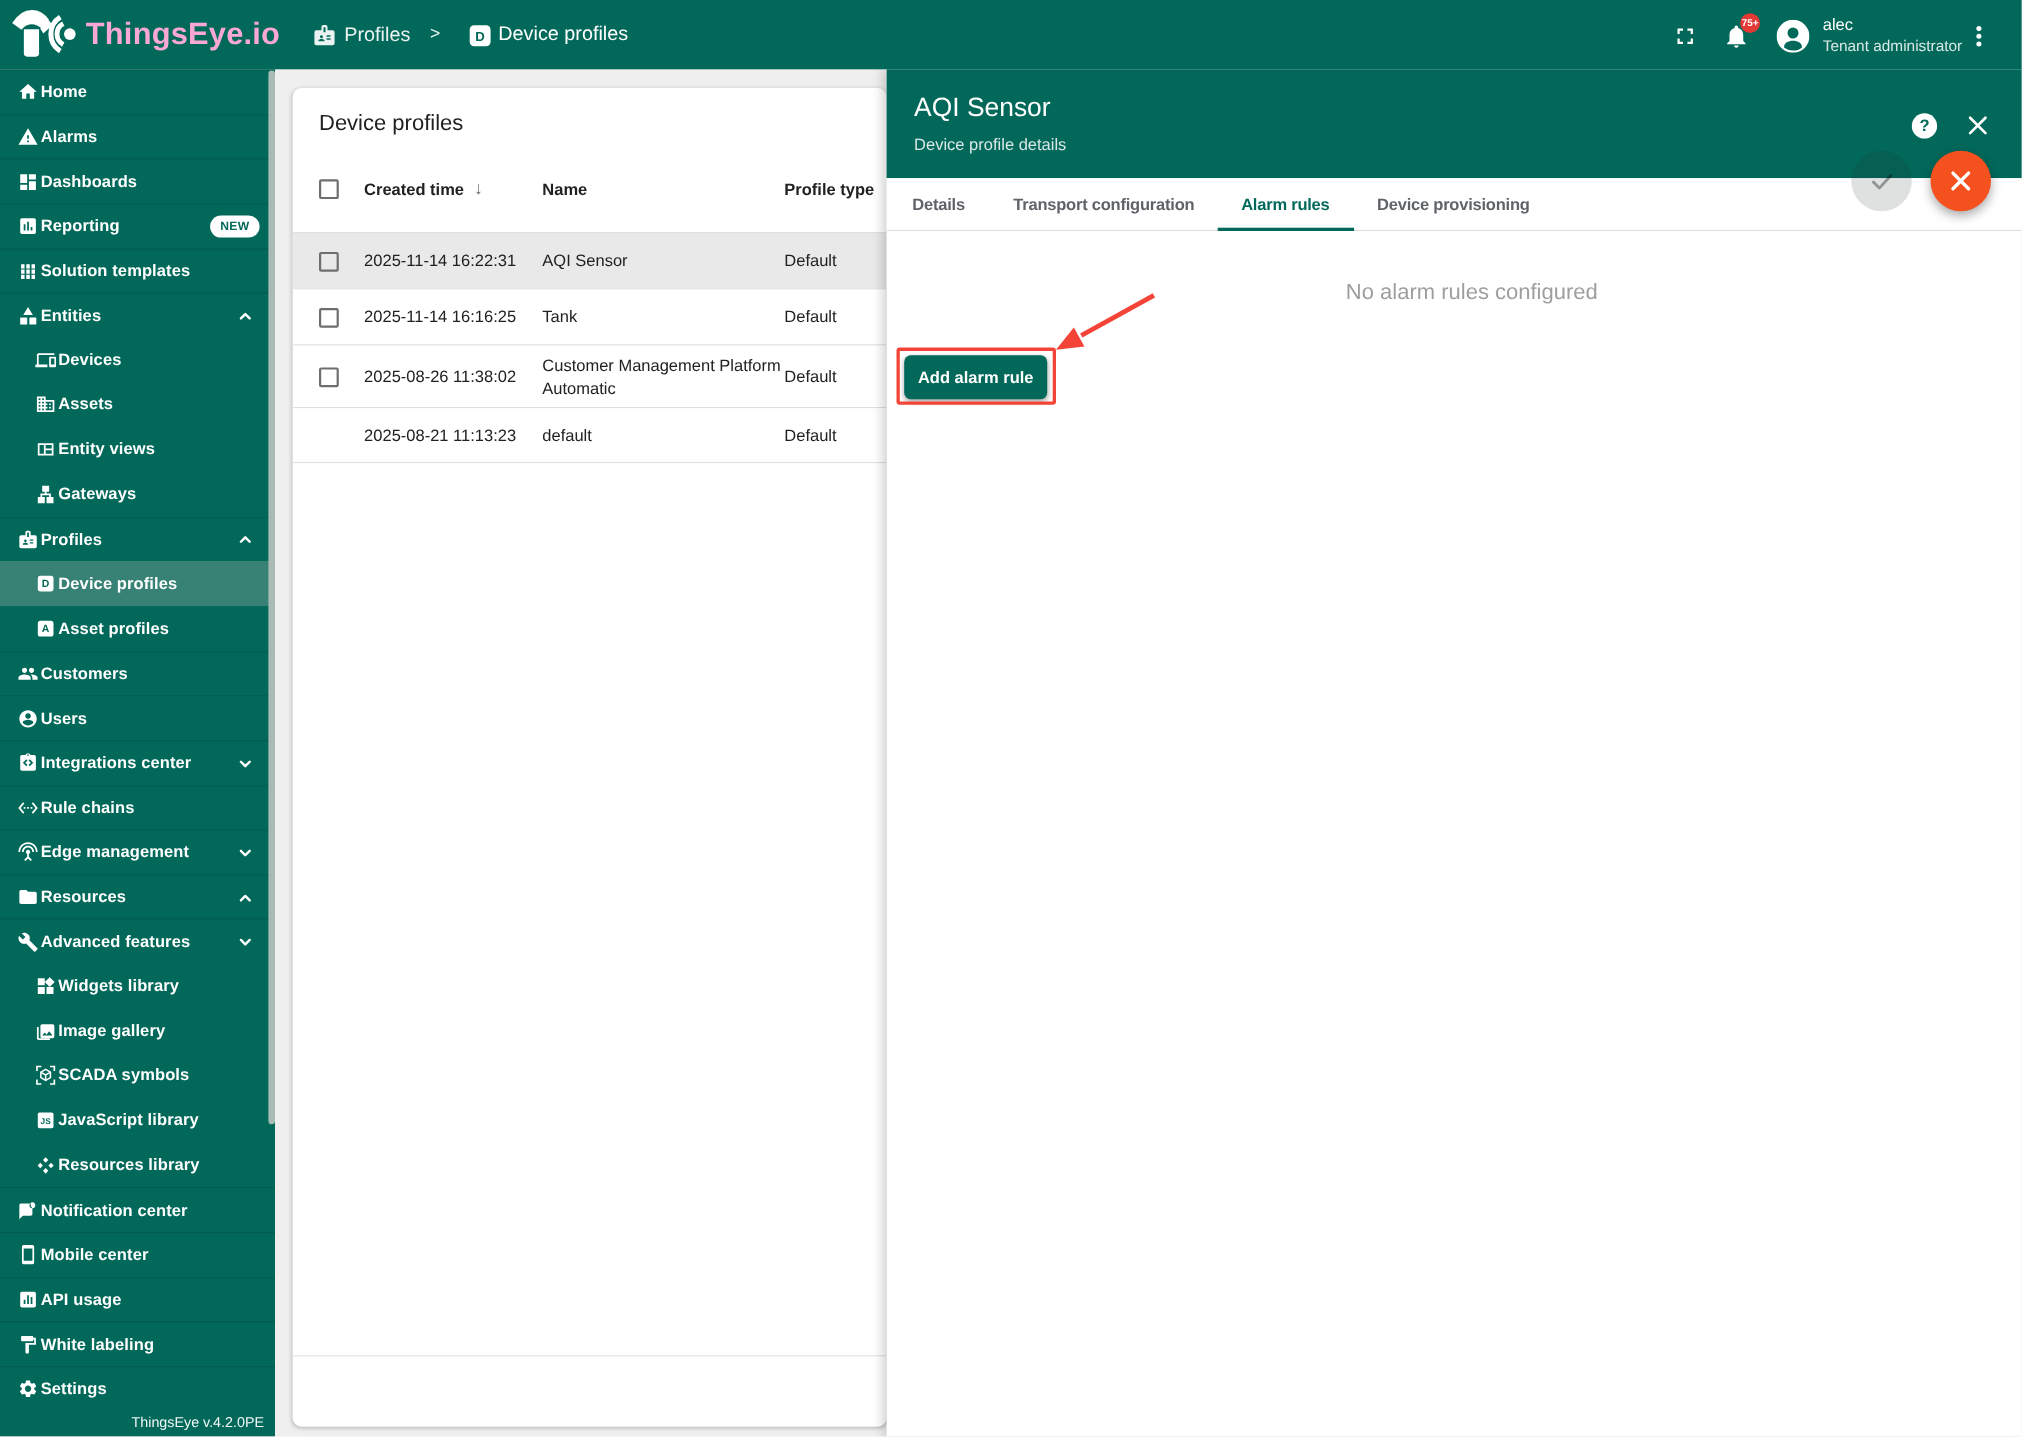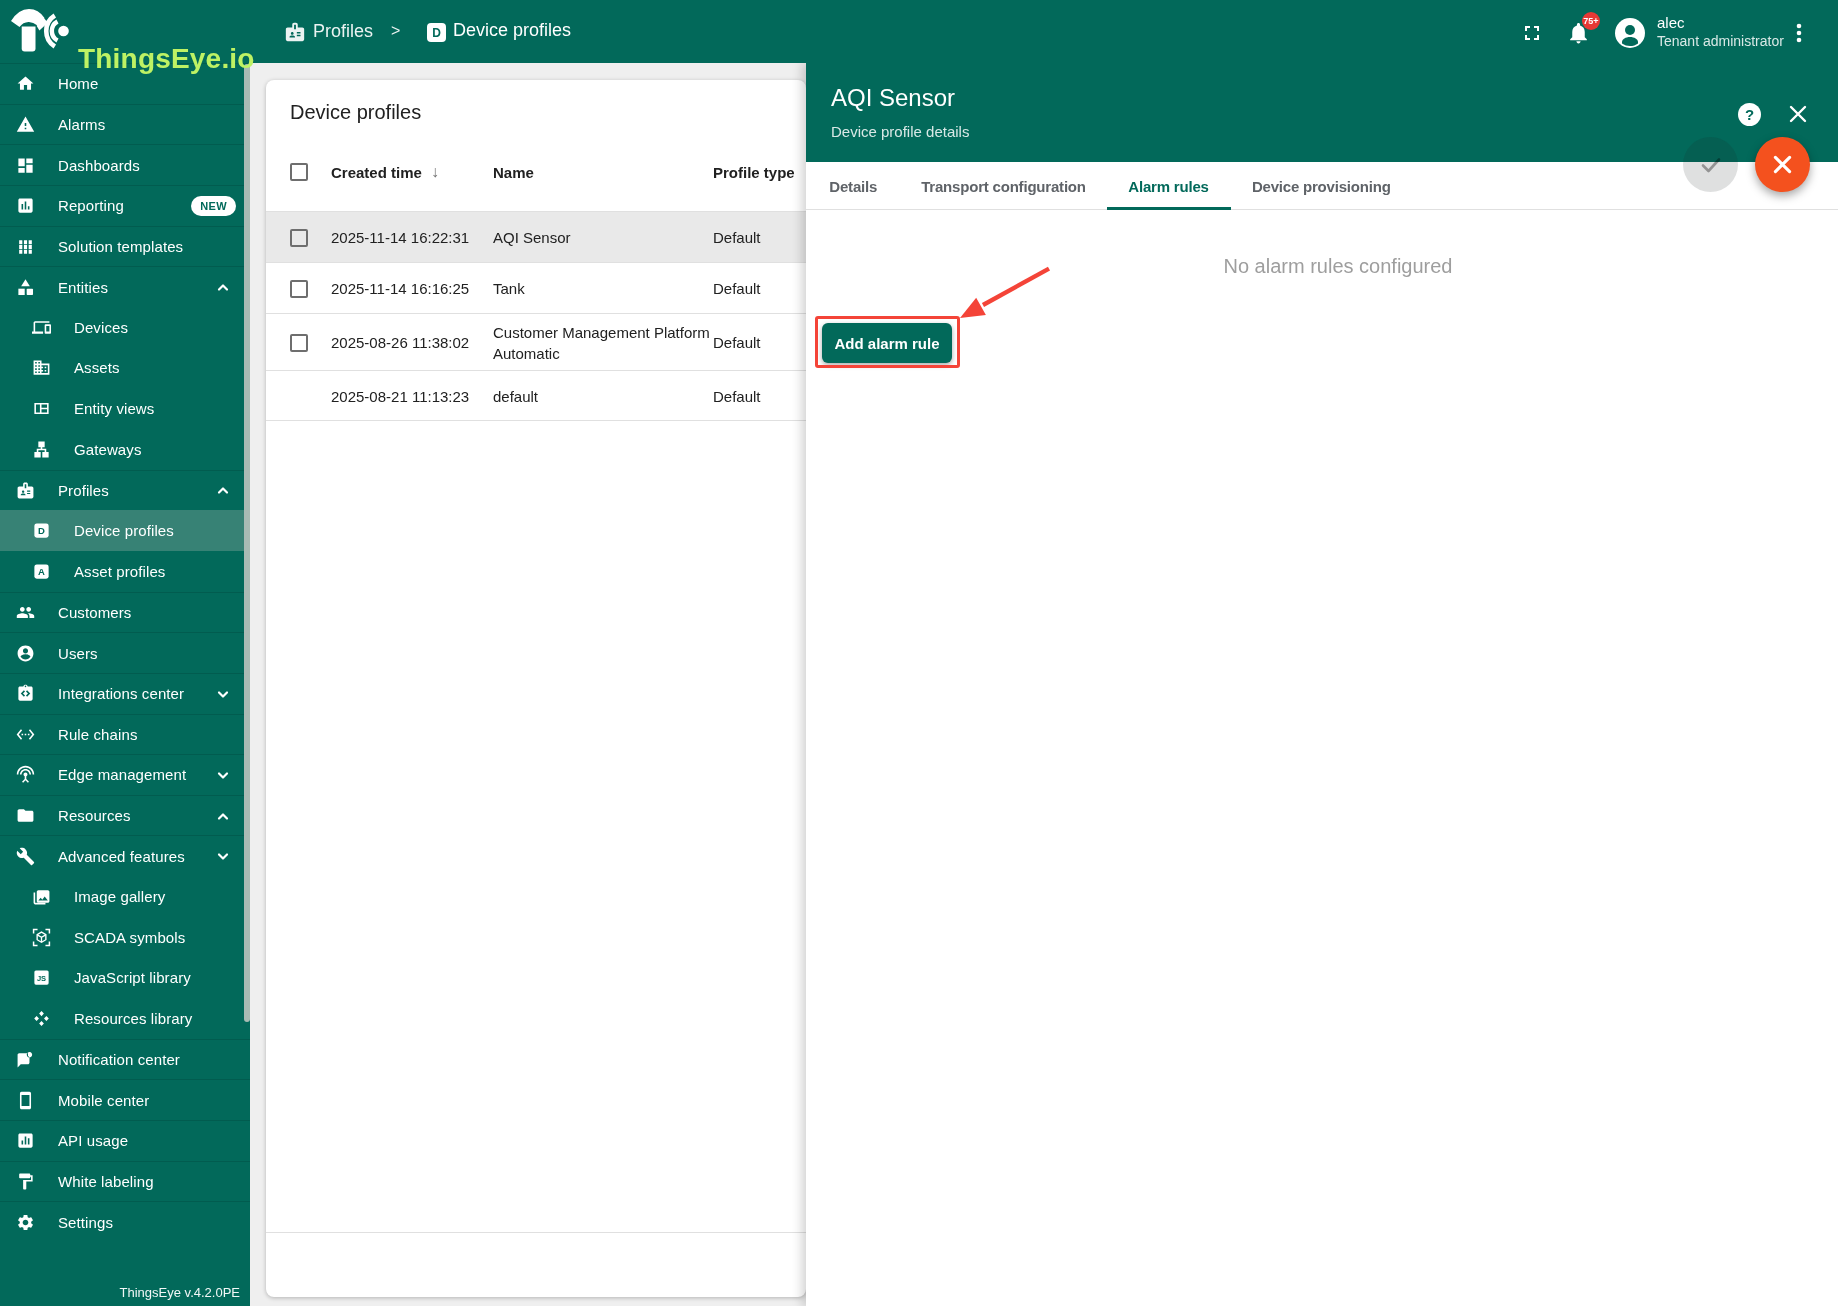--- a/index.html
+++ b/index.html
@@ -21,21 +21,21 @@
     --empty-text:#9e9e9e;
     --orange:#f4511e;
     --red:#f44438;
     --badge-red:#e53935;
     --tab-inactive:#5f6368;
   }
 
   
   .topbar { position:absolute; left:0; top:0; width:1838px; height:63px; background:var(--teal); z-index:30; }
   .logo-mark { position:absolute; left:11px; top:7px; width:58px; height:49px; }
-  .logo-text { position:absolute; left:78px; top:15px; font-size:28px; font-weight:bold; color:#bef264; letter-spacing:.2px;margin-top:28px; }
+  .logo-text { position:absolute; left:78px; top:15px; font-size:28px; font-weight:bold; color:#f9a8d4; letter-spacing:.2px; }
   .crumb-icon1 { position:absolute; left:284px; top:21px; width:22px; height:22px; }
   .crumb-root { position:absolute; left:313px; top:21px; font-size:18px; color:rgba(255,255,255,.92); }
   .crumb-sep { position:absolute; left:391px; top:22px; font-size:16px; color:rgba(255,255,255,.92); }
   .crumb-dicon { position:absolute; left:427px; top:23px; width:19px; height:19px; background:#fff; border-radius:4px;
                  display:flex; align-items:center; justify-content:center; font-size:12px; font-weight:bold; color:var(--teal); }
   .crumb-current { position:absolute; left:453px; top:20px; font-size:18px; font-weight:500; color:#fff; }
   .tb-fullscreen { position:absolute; left:1520px; top:21px; width:24px; height:24px; }
   .tb-bell { position:absolute; left:1566px; top:20px; width:25px; height:26px; }
   .tb-badge { position:absolute; left:1582px; top:12px; width:18px; height:18px; background:var(--badge-red);
               border-radius:50%; color:#fff; font-size:9px; font-weight:bold; display:flex; align-items:center;
@@ -46,21 +46,21 @@
   .tb-user .role { font-size:14px; color:rgba(255,255,255,.85); line-height:19px; }
   .tb-dots { position:absolute; left:1790px; top:21px; width:18px; height:24px; }
 
   
   .sidebar { position:absolute; left:0; top:63px; width:250px; height:1243px; background:var(--teal); z-index:20; }
   .side-item { position:relative; height:40.66px; display:flex; align-items:center; color:#fff; cursor:pointer; }
   .side-item.top { border-top:1px solid rgba(0,0,0,.12); }
   .side-item.active { background:var(--teal-active); }
   .side-item .ic { width:20px; height:20px; margin-left:15px; flex:0 0 20px; display:flex; align-items:center; justify-content:center; }
   .side-item.sub .ic { margin-left:31px; }
-  .side-item .lbl { margin-left:23px; font-size:15px; font-weight:400; letter-spacing:.1px; white-space:nowrap; }
+  .side-item .lbl { margin-left:2px; font-size:15px; font-weight:700; letter-spacing:.1px; white-space:nowrap; }
   .side-item .chev { position:absolute; right:21px; top:50%; margin-top:-6px; width:12px; height:12px; }
   .side-item .newbadge { position:absolute; right:14px; top:50%; margin-top:-10px; background:#fff; color:var(--teal);
       font-size:11px; font-weight:bold; letter-spacing:.4px; border-radius:10px; padding:4px 9px 3px; line-height:13px; }
   .side-version { position:absolute; right:10px; bottom:6px; font-size:13px; color:rgba(255,255,255,.95); }
   .side-scrollthumb { position:absolute; left:244px; top:64px; width:6px; height:958px; background:#a9bbb4; border-radius:3px; z-index:25; }
 
   
   .card { position:absolute; left:266px; top:80px; width:540px; height:1217px; background:#fff; border-radius:8px;
           box-shadow:0 1px 4px rgba(0,0,0,.25); overflow:hidden; z-index:5; }
   .card-title { position:absolute; left:24px; top:0; height:65px; display:flex; align-items:center;
@@ -332,20 +332,28 @@
           </svg>
         </span>
         <span class="lbl">Advanced features</span>
         <svg class="chev" viewBox="0 0 12 12">
           <path d="M2 4.5 L6 8.5 L10 4.5" stroke="#ffffff" stroke-width="2.2" fill="none" stroke-linecap="round" stroke-linejoin="round"></path>
         </svg>
       </div>
       <div class="side-item sub">
         <span class="ic">
           <svg width="19" height="19" viewBox="0 0 24 24">
+            <path d="M13 13v8h8v-8h-8zM3 21h8v-8H3v8zM3 3v8h8V3H3zm13.66-1.31L11 7.34 16.66 13l5.66-5.66-5.66-5.65z" fill="#ffffff"></path>
+          </svg>
+        </span>
+        <span class="lbl">Widgets library</span>
+      </div>
+      <div class="side-item sub">
+        <span class="ic">
+          <svg width="19" height="19" viewBox="0 0 24 24">
             <path d="M22 18V6c0-1.1-.9-2-2-2H8c-1.1 0-2 .9-2 2v12c0 1.1.9 2 2 2h12c1.1 0 2-.9 2-2zM11 13.5l2 2.51L16 12l4 5H8l3-3.5z" fill="#ffffff"></path>
             <path d="M2 7v13c0 1.1.9 2 2 2h13v-2H4V7H2z" fill="#ffffff"></path>
           </svg>
         </span>
         <span class="lbl">Image gallery</span>
       </div>
       <div class="side-item sub">
         <span class="ic">
           <svg width="19" height="19" viewBox="0 0 24 24">
             <g stroke="#ffffff" stroke-width="1.7" fill="none">

